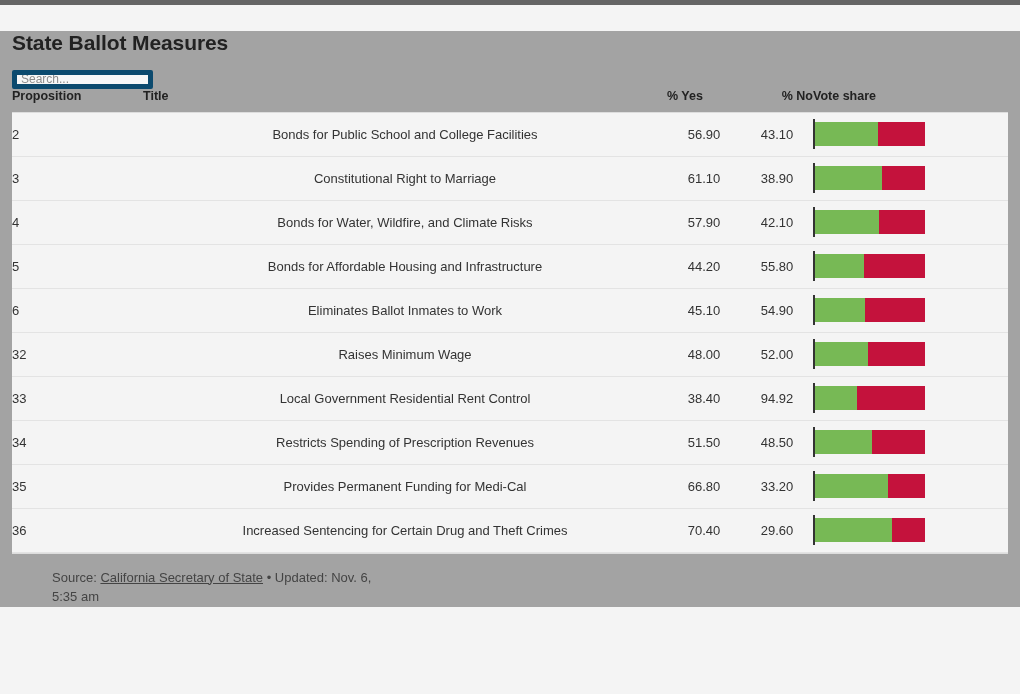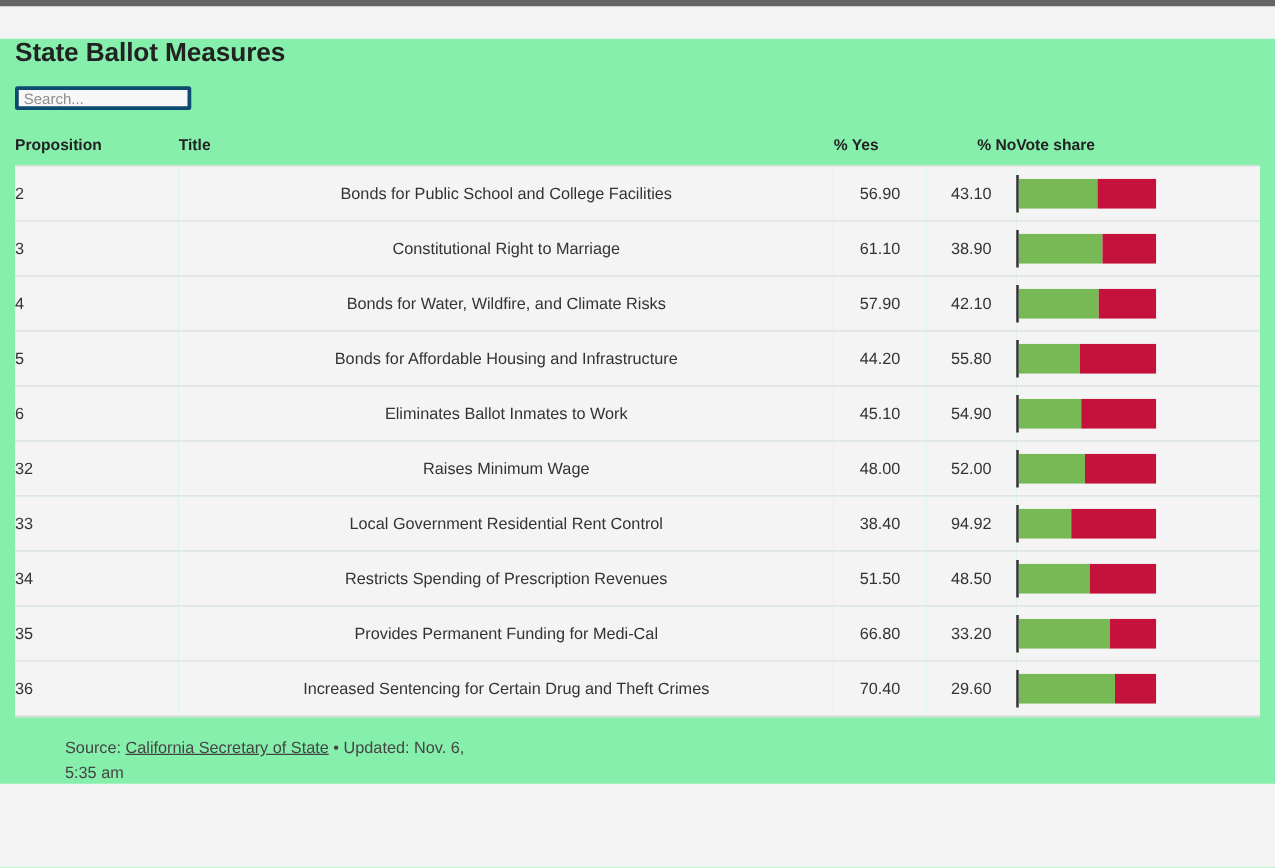--- a/index.html
+++ b/index.html
@@ -20,21 +20,21 @@
   
   .top-bar {
     height: 5px;
     width: 100%;
     background: #656565;
   }
 
   
   .page {
     padding: 0 12px;
-    background: #86efac;
+    background: #a3a3a3;
   }
 
   
   .page-title {
     font-size: 21px;
     font-weight: bold;
     color: #222222;
     letter-spacing: -0.1px;
     margin: 26px 0 0 0;
     line-height: 1.15;
@@ -52,34 +52,33 @@
     margin: 14px 0 0 0;
   }
   input.search-input {
     width: 141px;
     height: 19px;
     padding: 1px 4px;
     font-family: "Liberation Sans", sans-serif;
     font-size: 12px;
     color: #333;
     background: #f7f7f7;
-    border: 3px solid #0c4a6e;
+    border: 5px solid #0c4a6e;
     border-radius: 2px;
     outline: none;
   }
   input.search-input::placeholder {
     color: #8d8d8d;
     opacity: 1;
   }
 
   
   table.measures {
     width: 100%;
     border-collapse: collapse;
-    margin-top: 21px;
     table-layout: fixed;
   }
   table.measures thead th {
     font-size: 12.5px;
     font-weight: bold;
     color: #222222;
     text-align: left;
     padding: 0 0 9px 0;
     border-bottom: 1px solid #dddddd;
     vertical-align: bottom;

